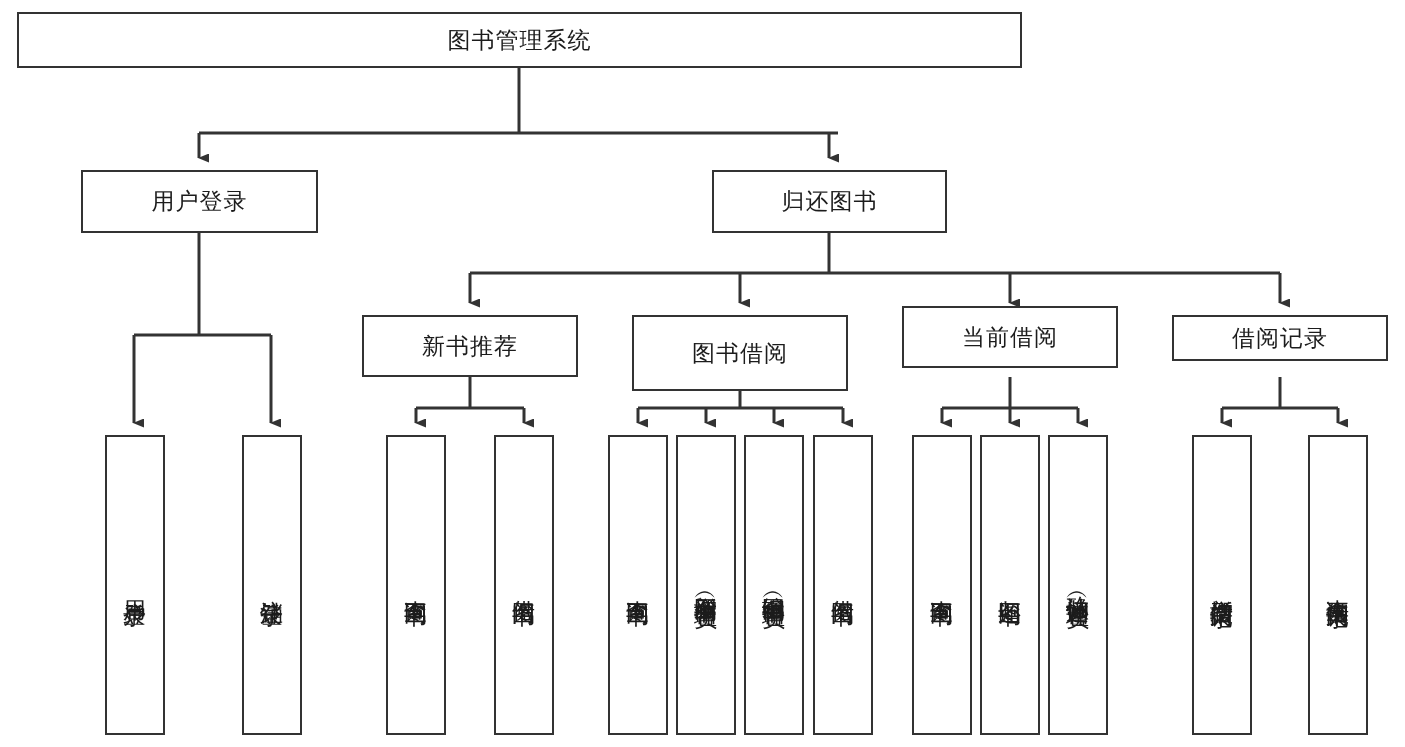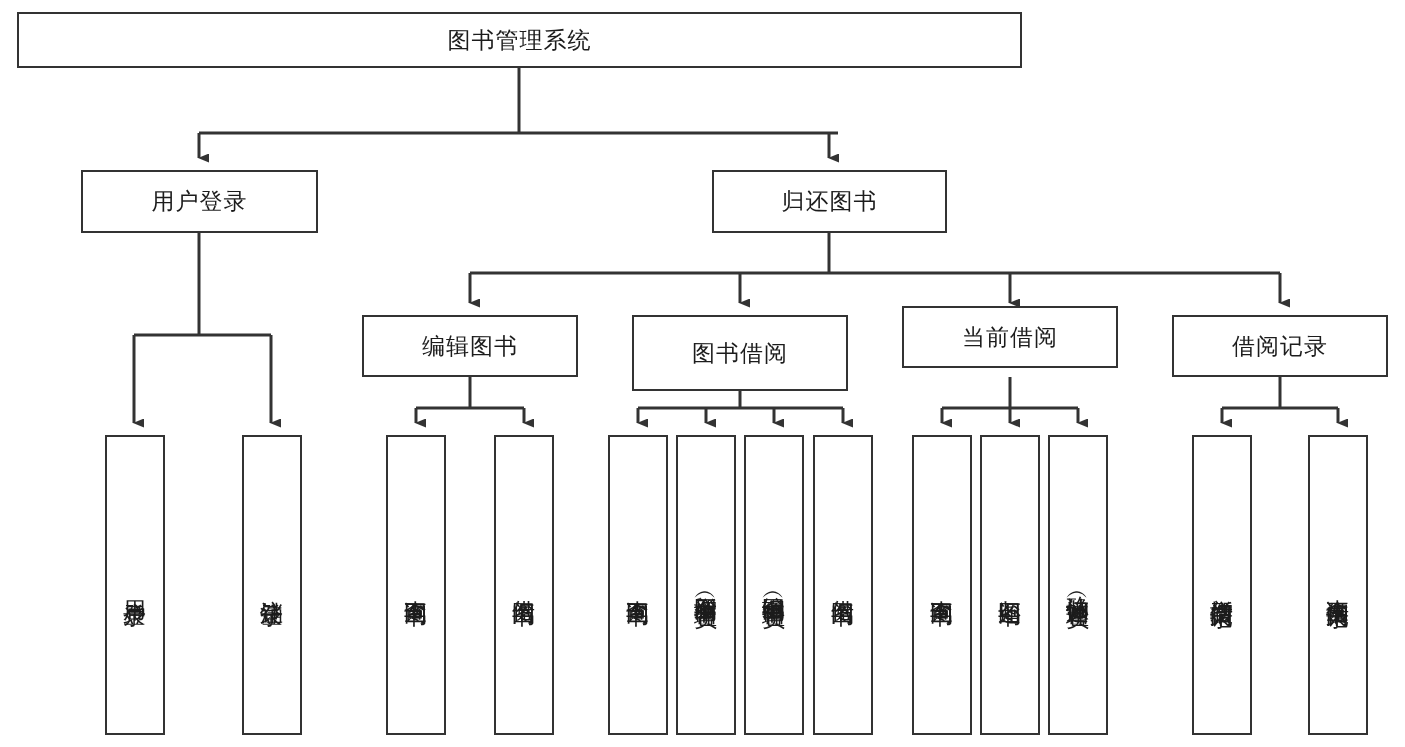--- a/index.html
+++ b/index.html
@@ -125,29 +125,29 @@
   </div>
 
   <div class="node horiz" style="left:81px; top:170px; width:237px; height:63px;">
     <span>用户登录</span>
   </div>
   <div class="node horiz" style="left:712px; top:170px; width:235px; height:63px;">
     <span>归还图书</span>
   </div>
 
   <div class="node horiz" style="left:362px; top:315px; width:216px; height:62px;">
-    <span>编辑图书</span>
+    <span>新书推荐</span>
   </div>
   <div class="node horiz" style="left:632px; top:315px; width:216px; height:76px;">
     <span>图书借阅</span>
   </div>
   <div class="node horiz" style="left:902px; top:306px; width:216px; height:62px;">
     <span>当前借阅</span>
   </div>
-  <div class="node horiz" style="left:1172px; top:315px; width:216px; height:62px;">
+  <div class="node horiz" style="left:1172px; top:315px; width:216px; height:46px;">
     <span>借阅记录</span>
   </div>
 
   <div class="node vert" style="left:105px; top:435px; width:60px; height:300px;">
     <span class="vtext">用户登录</span>
   </div>
   <div class="node vert" style="left:242px; top:435px; width:60px; height:300px;">
     <span class="vtext">注销登录</span>
   </div>
 

